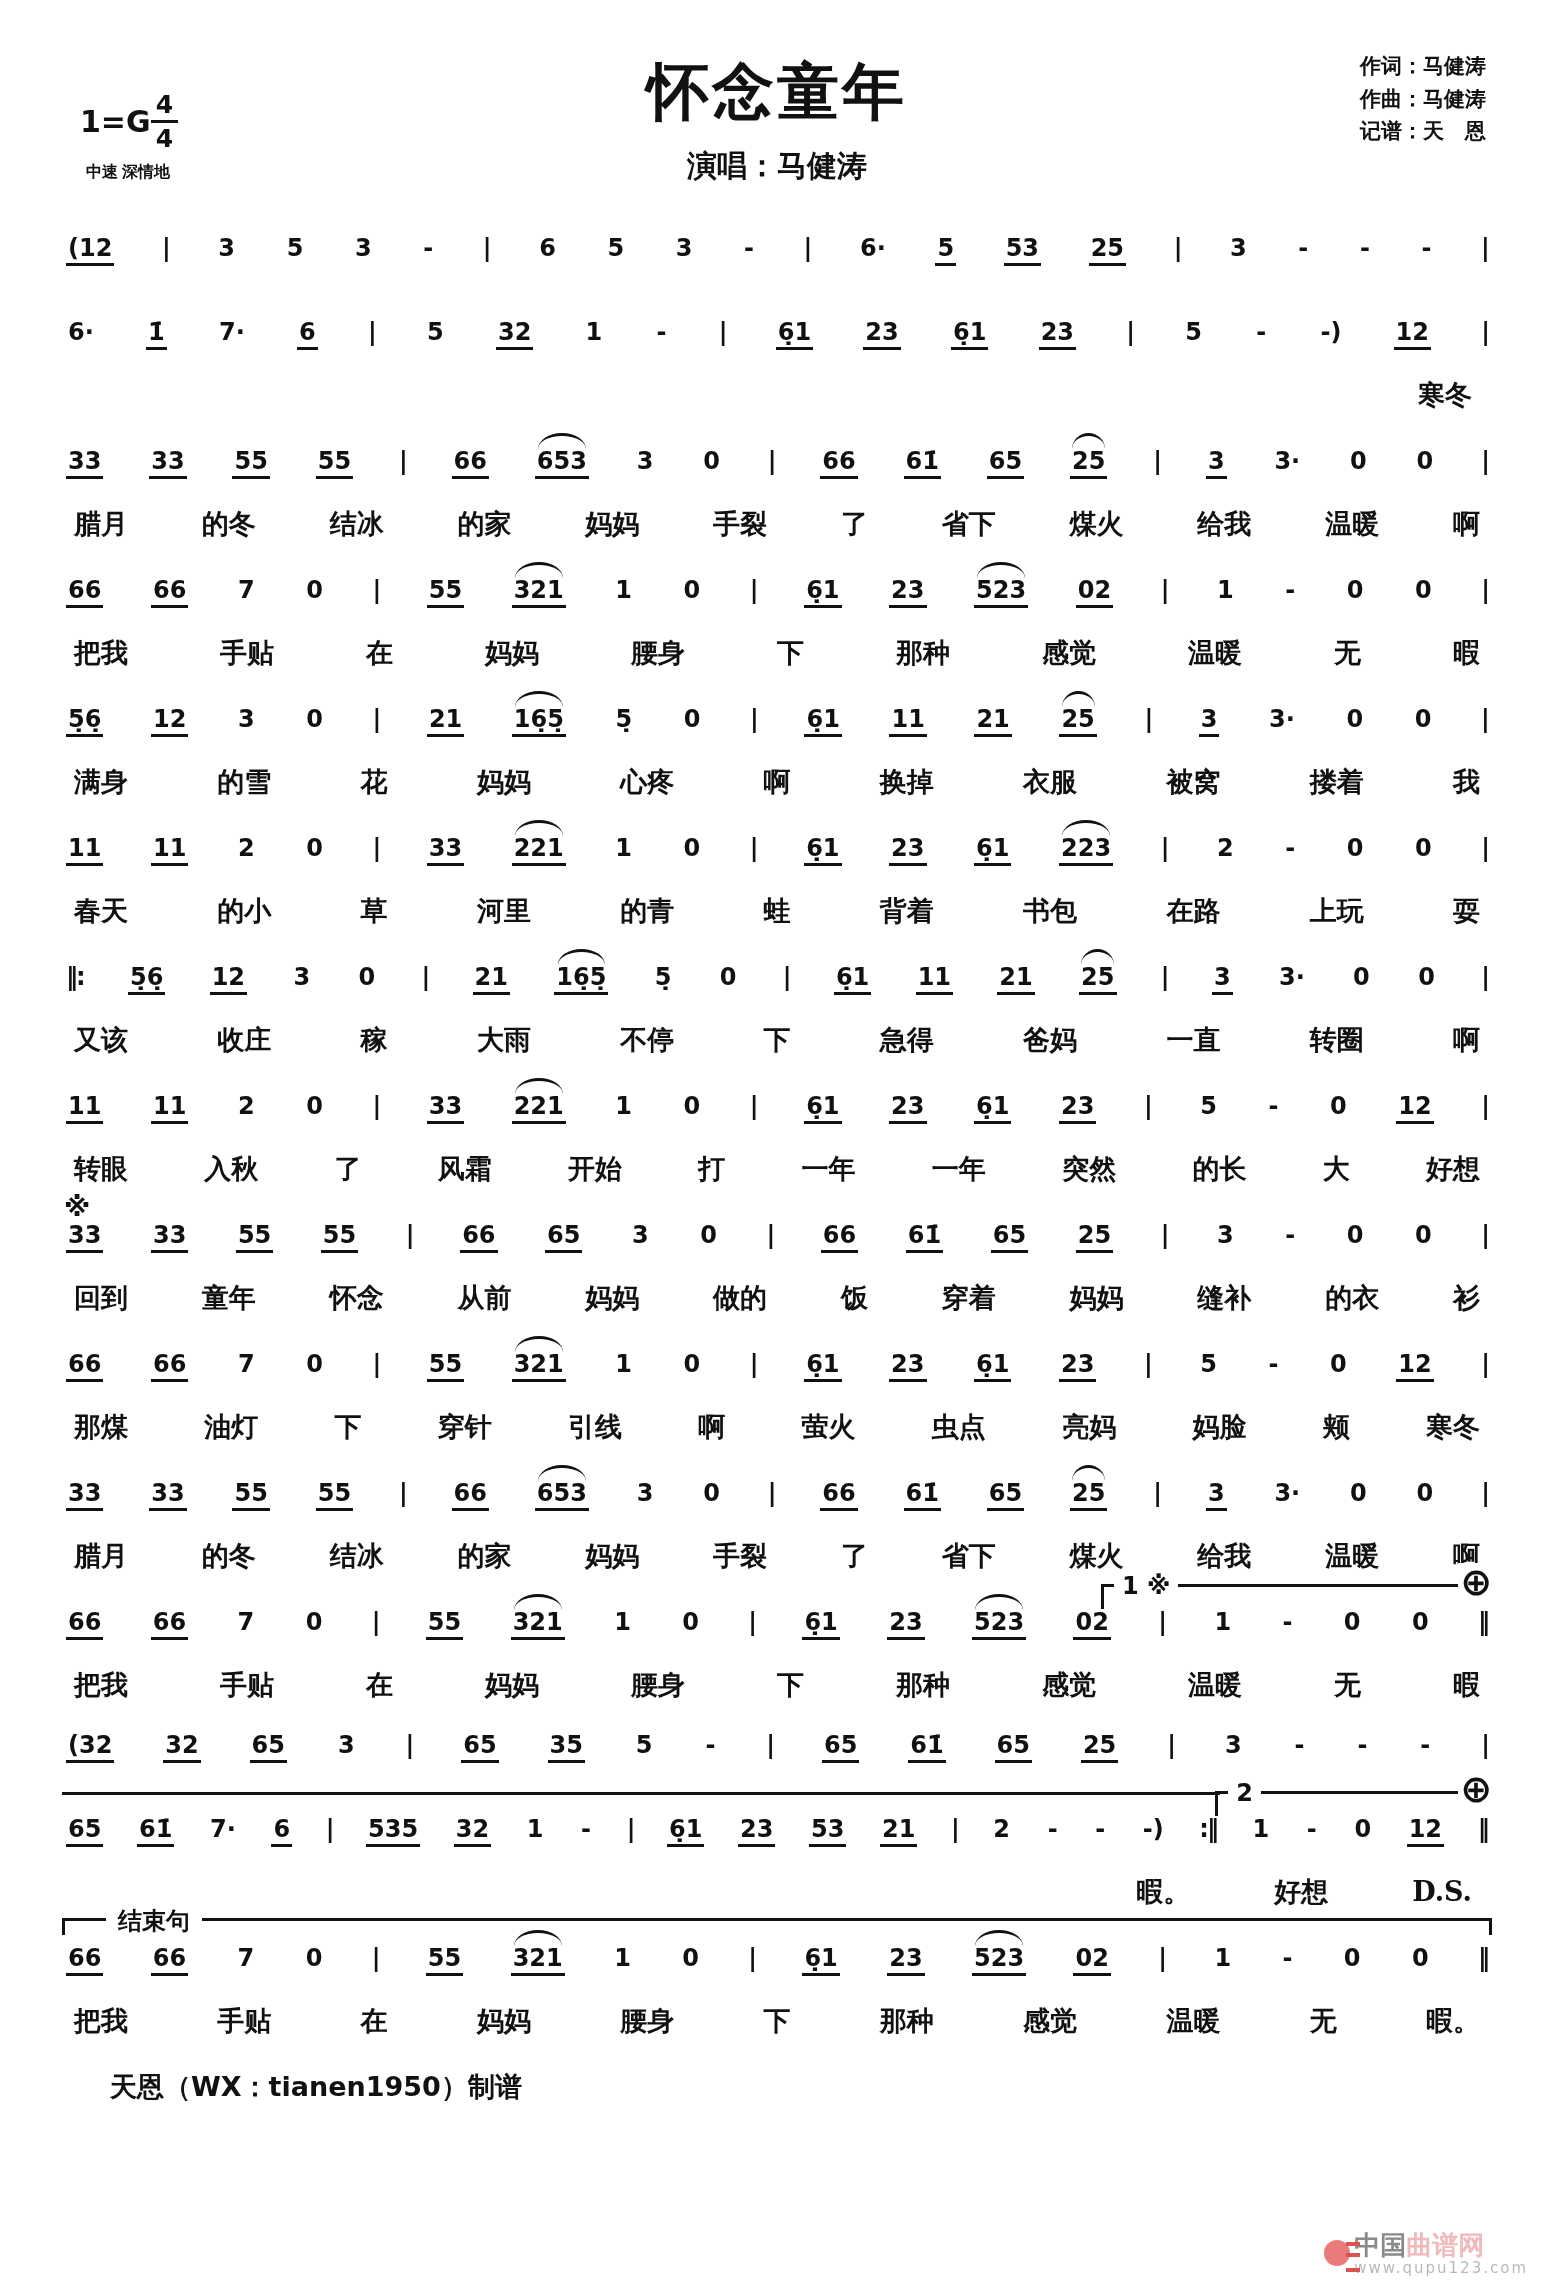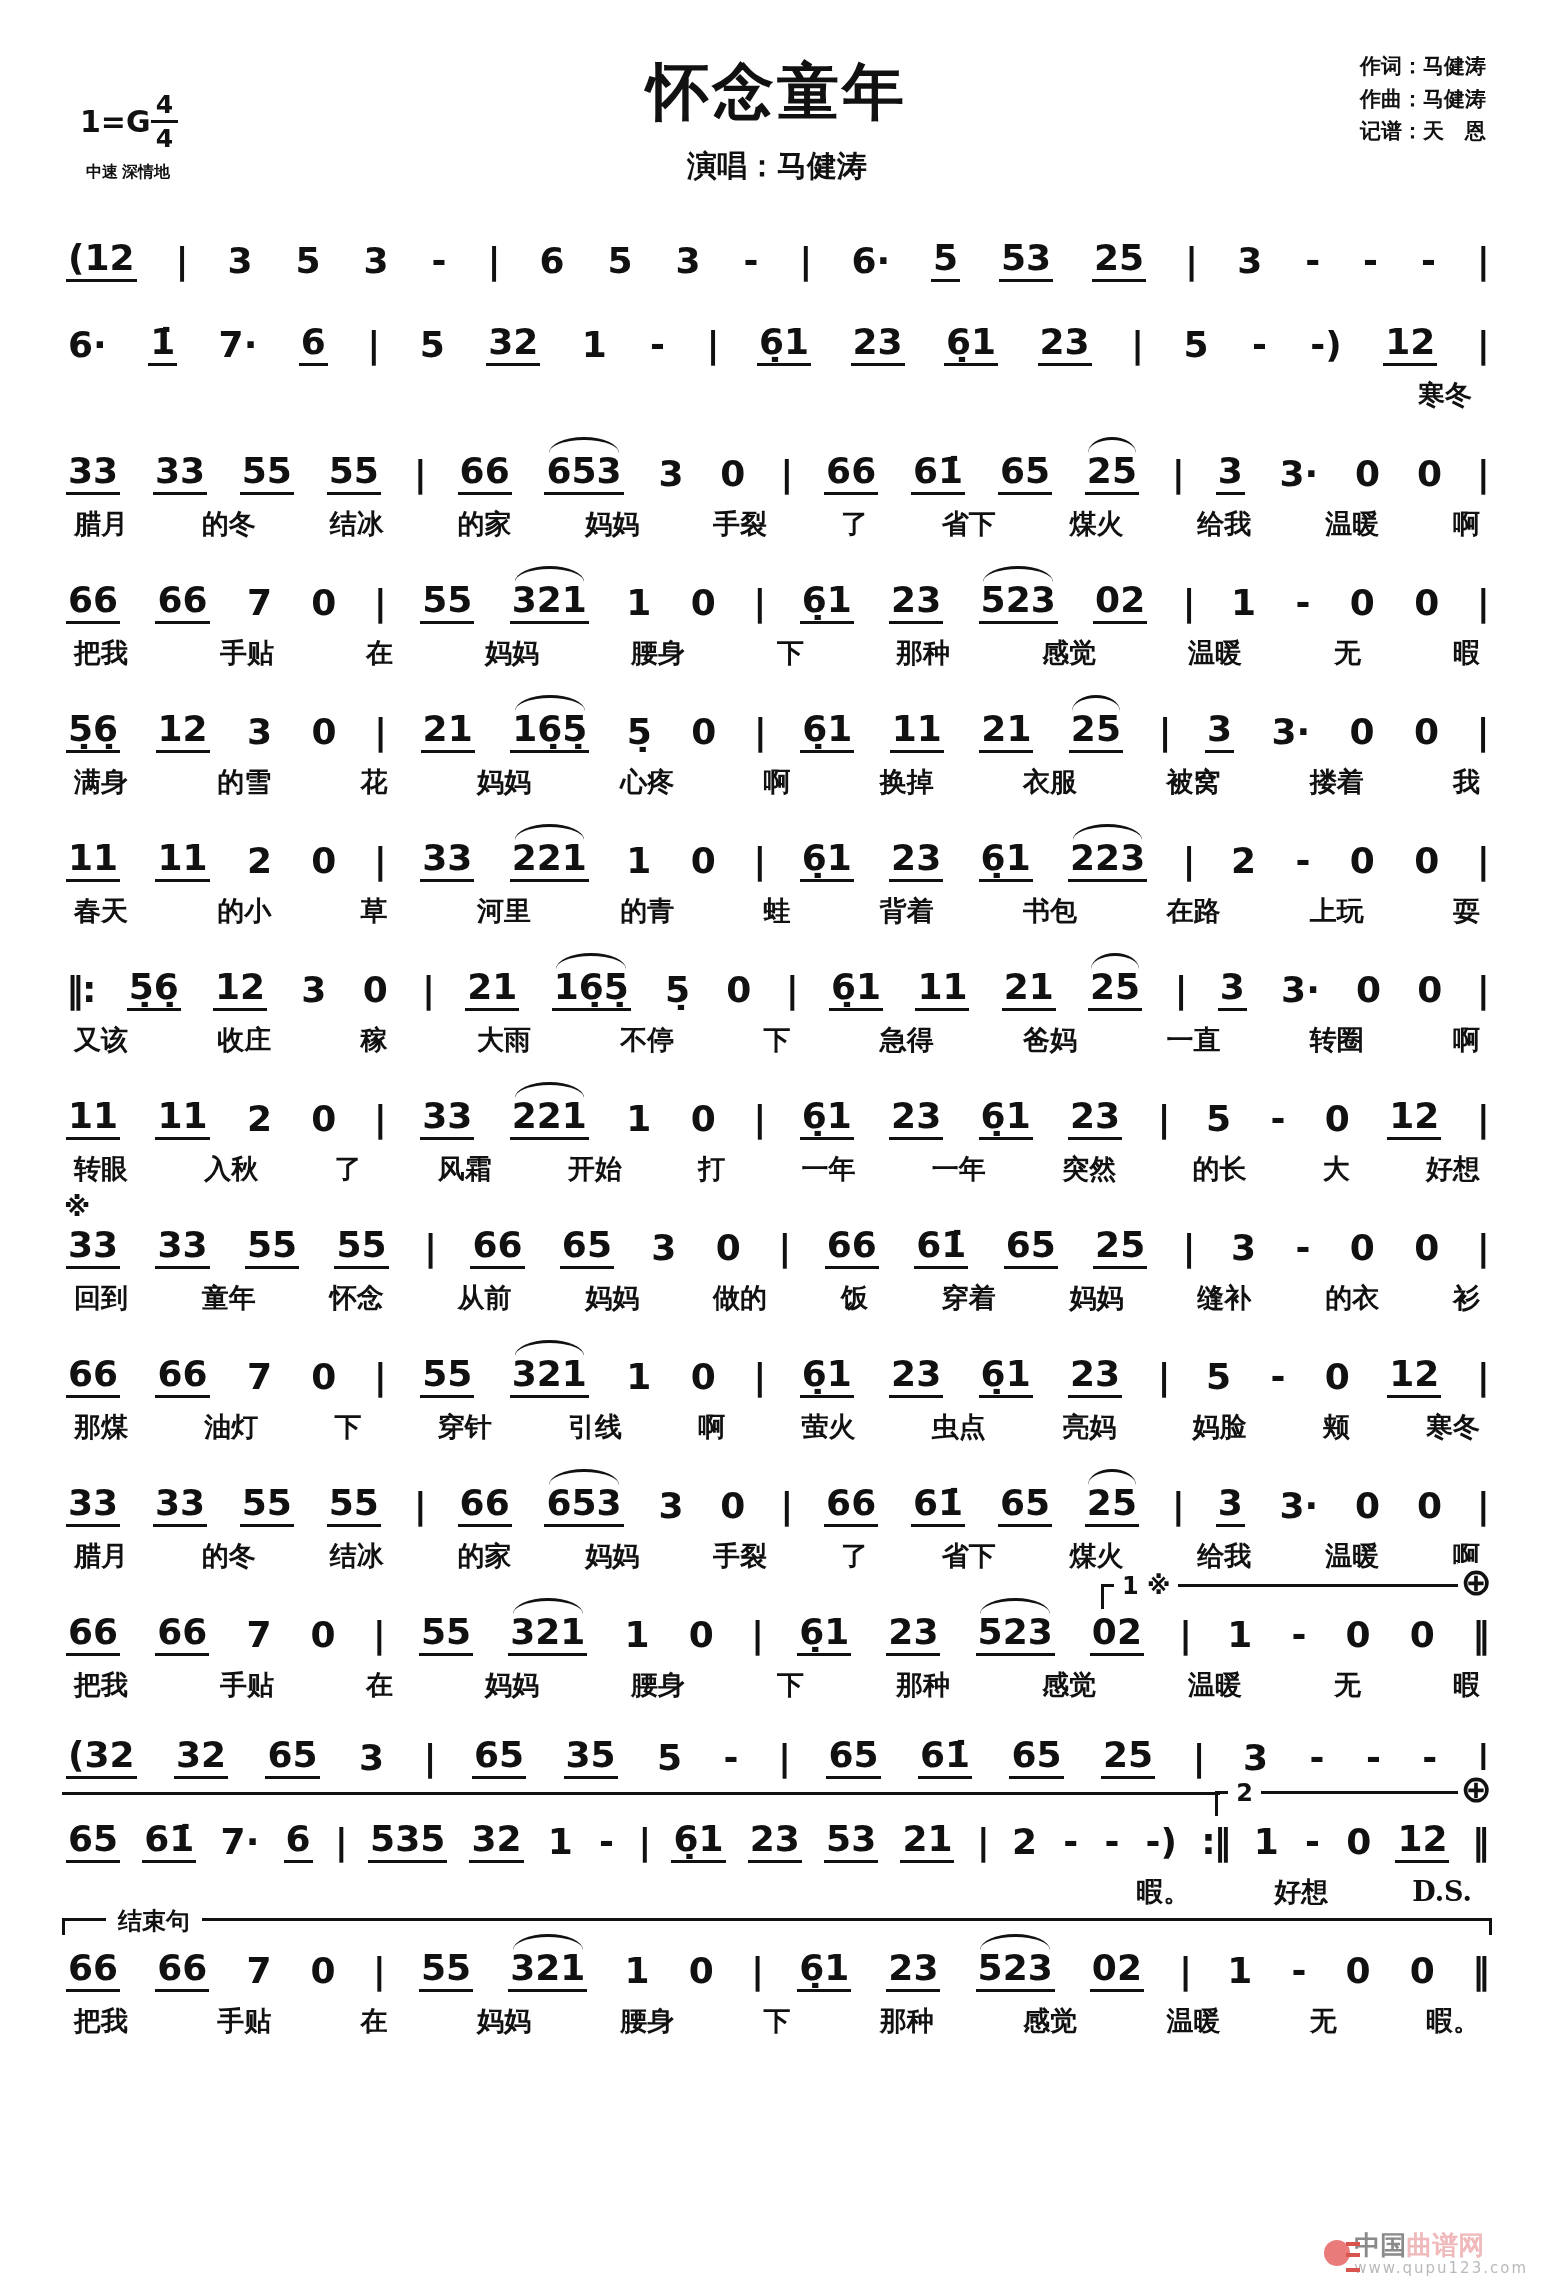--- a/index.html
+++ b/index.html
@@ -16,22 +16,22 @@
           font-size:30px;font-weight:bold;}
   .frac{display:inline-flex;flex-direction:column;align-items:center;line-height:1;font-size:25px;}
   .frac .num{border-bottom:3px solid #111;padding:0 5px 3px;}
   .frac .den{padding-top:3px;}
   .tempo{position:absolute;left:24px;top:128px;font-size:16px;font-weight:bold;font-family:Liberation Serif, serif;}
 
   
   .score{margin-top:2px;}
   .system{position:relative;padding:34px 4px 0 4px;}
   .system.nolyr{padding-top:28px;}
-  .notation{display:flex;justify-content:space-between;align-items:center;
-            font-size:36px;font-weight:bold;height:50px;}
+  .notation{display:flex;justify-content:space-between;align-items:flex-start;
+            font-size:24px;font-weight:bold;height:50px;}
   .tok{position:relative;line-height:1;padding:0 2px;white-space:nowrap;}
   .tok.u{border-bottom:3px solid #111;padding-bottom:3px;}
   .tok.arc::before{content:"";position:absolute;left:6%;right:6%;top:-16px;height:13px;
             border-top:3px solid #111;border-radius:50% 50% 0 0 / 100% 100% 0 0;}
   .bar-tok{line-height:1;font-weight:bold;letter-spacing:-2px;}
   .lyrics{display:flex;justify-content:space-between;align-items:baseline;
           font-size:27px;font-weight:bold;margin-top:7px;height:38px;padding:0 8px;}
   .lyrics.right{justify-content:flex-end;gap:84px;padding-right:16px;}
   .syll{white-space:nowrap;}
   .ds{font-family:"DejaVu Serif","Liberation Serif",serif;font-weight:bold;font-size:27px;}
@@ -621,20 +621,21 @@
           <span class="syll">下</span>
           <span class="syll">那种</span>
           <span class="syll">感觉</span>
           <span class="syll">温暖</span>
           <span class="syll">无</span>
           <span class="syll">暇。</span>
         </div>
       </div>
     </div>
 
+  <div class="footer">天恩（WX：tianen1950）制谱</div>
 
   <div class="sitelogo">
     <span class="logomark">
       <span class="c"></span>
         <span class="l"></span>
     </span>
     <span class="logotext">
       <span class="logotop">
         <span class="b">中国</span><span class="p">曲谱网</span>
       </span>

